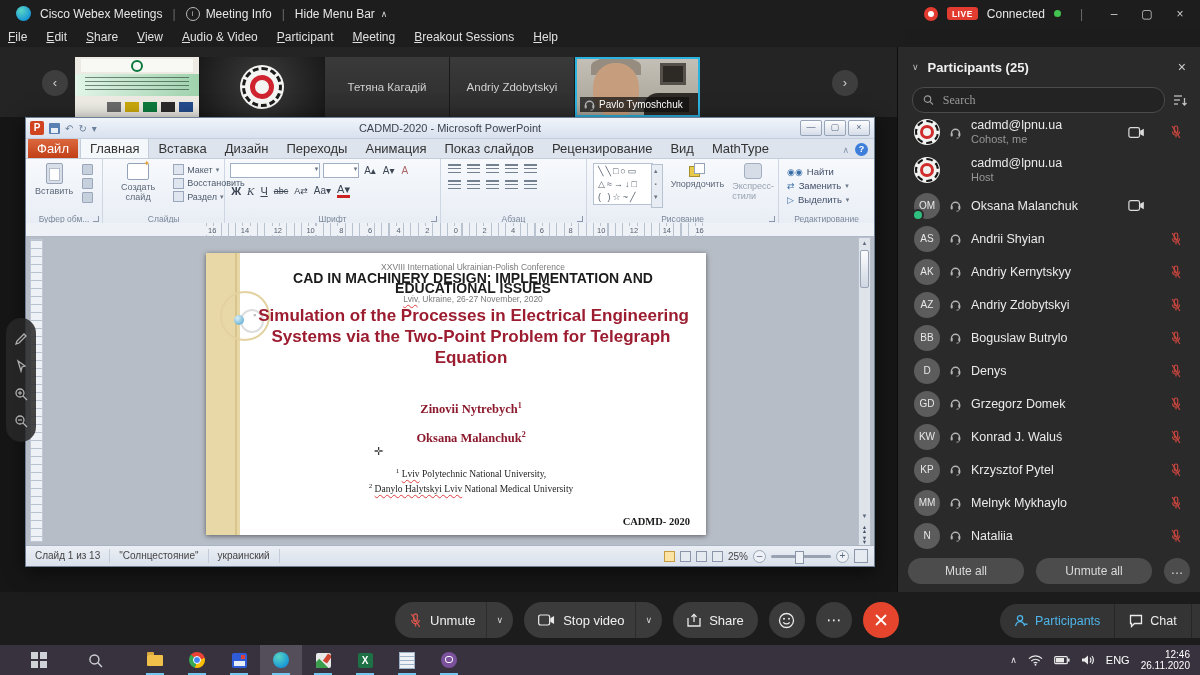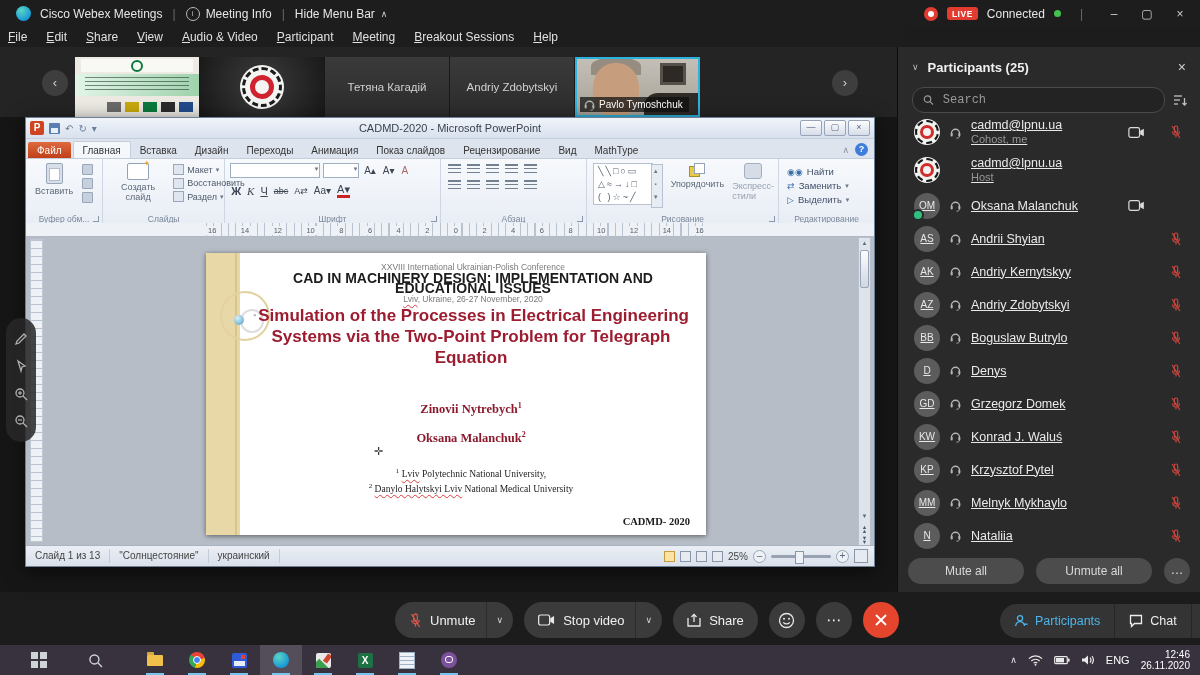--- a/index.html
+++ b/index.html
@@ -90,21 +90,21 @@
   .qat-glyph{color:#6c7f9c;font-size:10px;}
   .floppy{width:11px;height:11px;background:#5a7fb3;border-radius:1px;position:relative;}
   .floppy::after{content:"";position:absolute;left:2px;bottom:1px;width:7px;height:5px;background:#e8eef6;}
   .ppt-title{position:absolute;left:0;right:0;text-align:center;font-size:11px;color:#3c4350;}
   .ppt-winbtns{margin-left:auto;display:flex;gap:2px;padding-right:4px;position:relative;}
   .ppt-winbtn{width:20px;height:14px;border:1px solid #97a4b8;border-radius:2px;font-size:9px;line-height:13px;
     text-align:center;color:#5b6a80;background:linear-gradient(#fdfdfe,#d6dde9);}
   .ppt-tabs{height:19px;background:#dde4ee;display:flex;align-items:flex-end;padding-left:2px;
     border-bottom:1px solid #c3cddb;}
   #tabs-row{display:flex;align-items:flex-end;}
-  .ptab{padding:2.5px 9px;font-size:10px;color:#333;}
+  .ptab{padding:2.5px 9px;font-size:13px;color:#333;}
   .ptab.file{background:linear-gradient(#de6a40,#c13f17);color:#fff;margin-right:2px;border-radius:2px 2px 0 0;}
   .ptab.active{background:#f5f8fb;border:1px solid #c3cddb;border-bottom:none;border-radius:2px 2px 0 0;}
   .tabs-right{margin-left:auto;display:flex;align-items:center;gap:6px;padding:0 6px 2px 0;}
   .help-q{width:13px;height:13px;border-radius:50%;background:#3d7edb;color:#fff;font-size:9px;font-weight:bold;
     text-align:center;line-height:13px;}
   .pin-g{color:#8a97aa;font-size:9px;}
 
   .ppt-ribbon{height:66px;background:linear-gradient(#f7f9fc,#e8edf5);border-bottom:1px solid #b9c4d3;
     display:flex;position:relative;}
   .rgroup{position:relative;border-right:1px solid #cdd6e2;box-sizing:border-box;padding-top:3px;}
@@ -211,24 +211,24 @@
   
   .panel{position:absolute;left:897px;top:47px;width:303px;height:545px;background:#2a2a2a;
     border-left:1px solid #0d0d0d;box-sizing:border-box;}
   .panel-head{height:28px;display:flex;align-items:center;padding:6px 14px 0;font-size:13px;font-weight:bold;color:#f0f0f0;}
   .panel-head .chev{font-size:9px;color:#bbb;margin-right:9px;font-weight:normal;}
   .panel-close{margin-left:auto;color:#cfcfcf;font-size:14px;font-weight:normal;}
   .searchwrap{display:flex;align-items:center;gap:8px;margin:6px 12px 4px 14px;height:26px;}
   .searchbox{flex:1;display:flex;align-items:center;gap:7px;height:24px;border-radius:12px;background:#232323;
     border:1px solid #4b4b4b;padding:0 10px;}
   .searchbox input{background:transparent;border:none;outline:none;color:#cfcfcf;font-size:12px;width:100%;
-    font-family:Liberation Mono, monospace;}
+    font-family:Liberation Serif, serif;}
   .searchbox input::placeholder{color:#9a9a9a;}
   .plist{position:absolute;left:0;right:0;top:66px;}
-  .prow{display:flex;align-items:center;height:33px;padding:0 14px 0 16px;text-decoration:underline;}
+  .prow{display:flex;align-items:center;height:33px;padding:0 14px 0 16px;}
   .prow.two{height:38px;}
   .avatar{position:relative;width:26px;height:26px;border-radius:50%;background:#5c5c5c;color:#e8e8e8;
     font-size:10px;display:flex;align-items:center;justify-content:center;flex:none;}
   .avatar.logo{background:#f2f2f0;}
   .avatar.logo::before{content:"";position:absolute;inset:6px;border-radius:50%;border:3.5px solid #d02c2c;}
   .avatar.logo::after{content:"";position:absolute;inset:1px;border-radius:50%;border:2px dashed #161616;}
   .speak-dot{position:absolute;left:-2px;bottom:-2px;width:8px;height:8px;border-radius:50%;
     background:#2fbf7f;border:2px solid #2a2a2a;}
   .ic-headset{width:14px;margin:0 8px 0 9px;flex:none;}
   .pcol{display:flex;flex-direction:column;justify-content:center;line-height:14px;min-width:0;}

